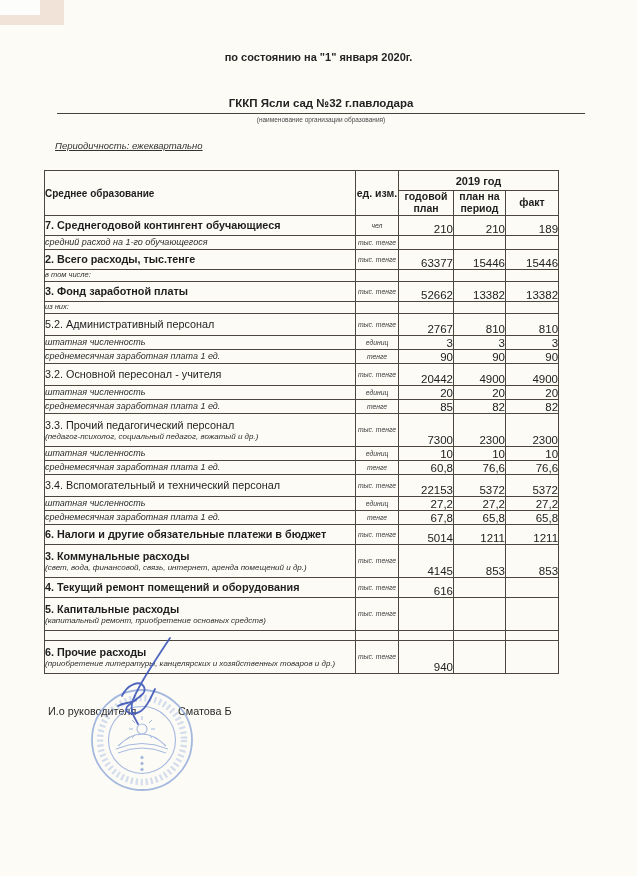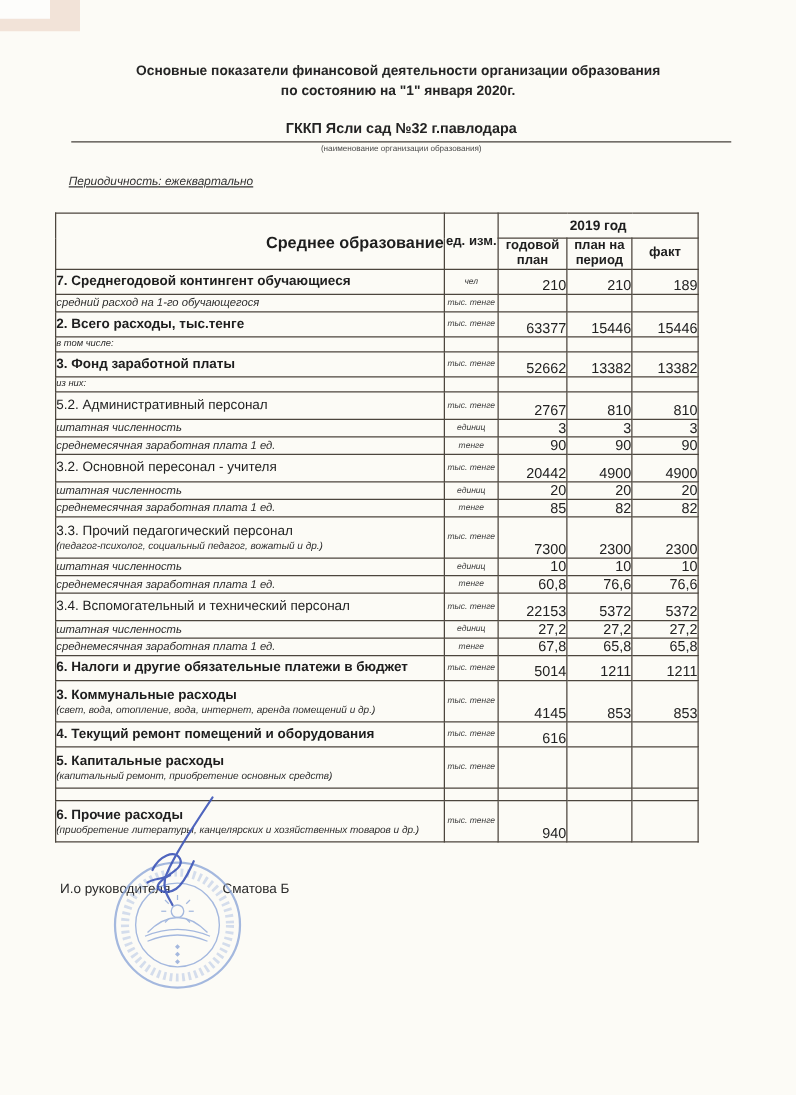--- a/index.html
+++ b/index.html
@@ -34,21 +34,21 @@
   }
   table.fin{
     position:absolute;left:44px;top:170px;
     border-collapse:collapse;table-layout:fixed;width:514px;
     border:1.8px solid #35312b;
   }
   table.fin th, table.fin td{
     border:1px solid #4c463e;
     padding:0;margin:0;overflow:hidden;
   }
-  th.h-ind{font-weight:bold;font-size:13px;text-align:right;vertical-align:middle;}
+  th.h-ind{font-weight:bold;font-size:10px;text-align:left;vertical-align:middle;}
   th.h-unit{font-weight:bold;font-size:10.5px;text-align:center;vertical-align:middle;line-height:1.15;}
   th.h-year{font-weight:bold;font-size:11px;text-align:center;height:19px;vertical-align:middle;}
   th.h-sub{font-weight:bold;font-size:10.5px;text-align:center;height:24px;vertical-align:middle;line-height:1.12;}
   td.c-label{padding:1px 2px 1px 3px;vertical-align:middle;}
   td.c-unit{
     font-size:6.8px;font-style:italic;text-align:center;vertical-align:middle;
     line-height:1.15;color:#3a3a3a;padding:0 2px;
   }
   td.c-num{
     font-size:11.5px;text-align:right;vertical-align:bottom;
@@ -77,21 +77,20 @@
 </head>
 <body>
 
 <div class="page">
 
   <div class="scan-artifact">
       <div class="inner"></div>
     </div>
 
   <div class="title-block">
-    <div class="title-line">Основные показатели финансовой деятельности организации образования</div>
     <div class="title-line">по состоянию на "1" января 2020г.</div>
   </div>
 
   <div class="org-block">
     <div class="org-name">ГККП Ясли сад №32 г.павлодара</div>
     <div class="org-caption">(наименование организации образования)</div>
   </div>
 
   <div class="periodicity">Периодичность: ежеквартально</div>
 
@@ -284,21 +283,21 @@
             <div class="lbl">6. Налоги и другие обязательные платежи в бюджет</div>
           </td>
           <td class="c-unit">тыс. тенге</td>
           <td class="c-num">5014</td>
           <td class="c-num">1211</td>
           <td class="c-num">1211</td>
         </tr>
         <tr class="row-main2">
           <td class="c-label">
             <div class="lbl">3. Коммунальные расходы</div>
-            <div class="sublbl">(свет, вода, отопление, вода, интернет, аренда помещений и др.)</div>
+            <div class="sublbl">(свет, вода, финансовой, связь, интернет, аренда помещений и др.)</div>
           </td>
           <td class="c-unit">тыс. тенге</td>
           <td class="c-num">4145</td>
           <td class="c-num">853</td>
           <td class="c-num">853</td>
         </tr>
         <tr class="row-main">
           <td class="c-label">
             <div class="lbl">4. Текущий ремонт помещений и оборудования</div>
           </td>

